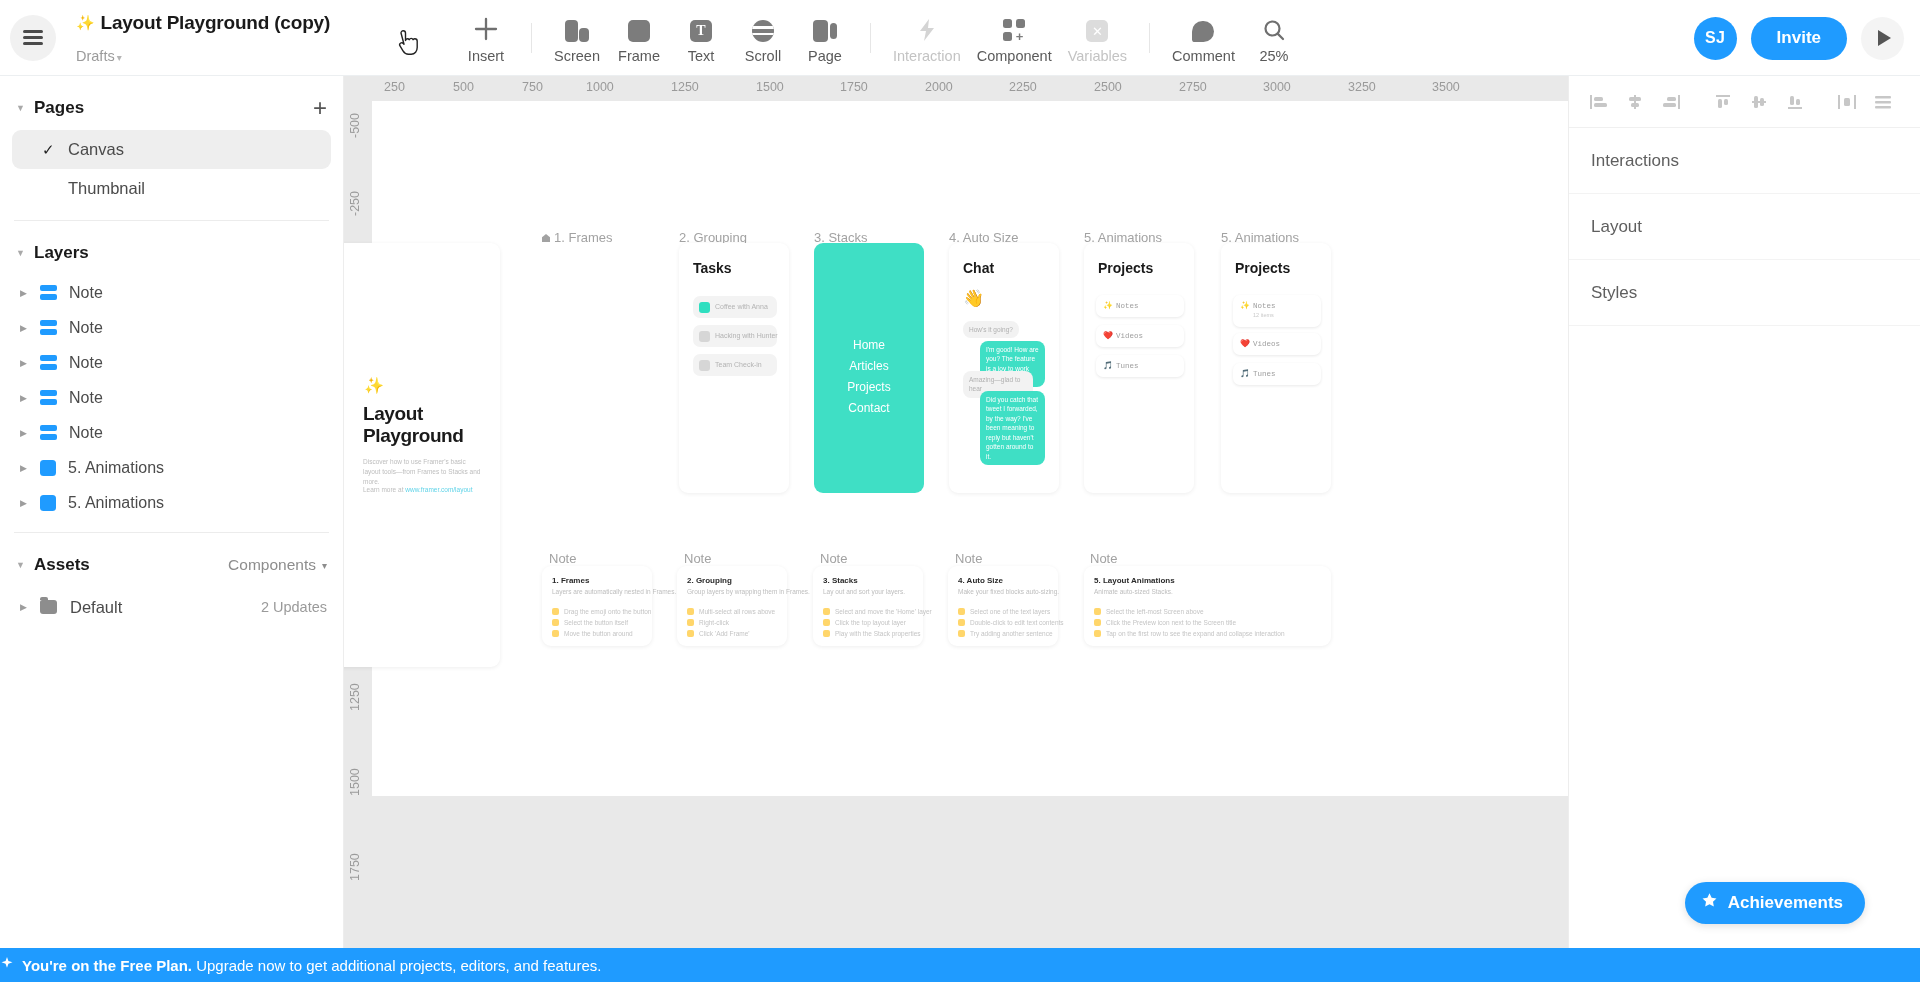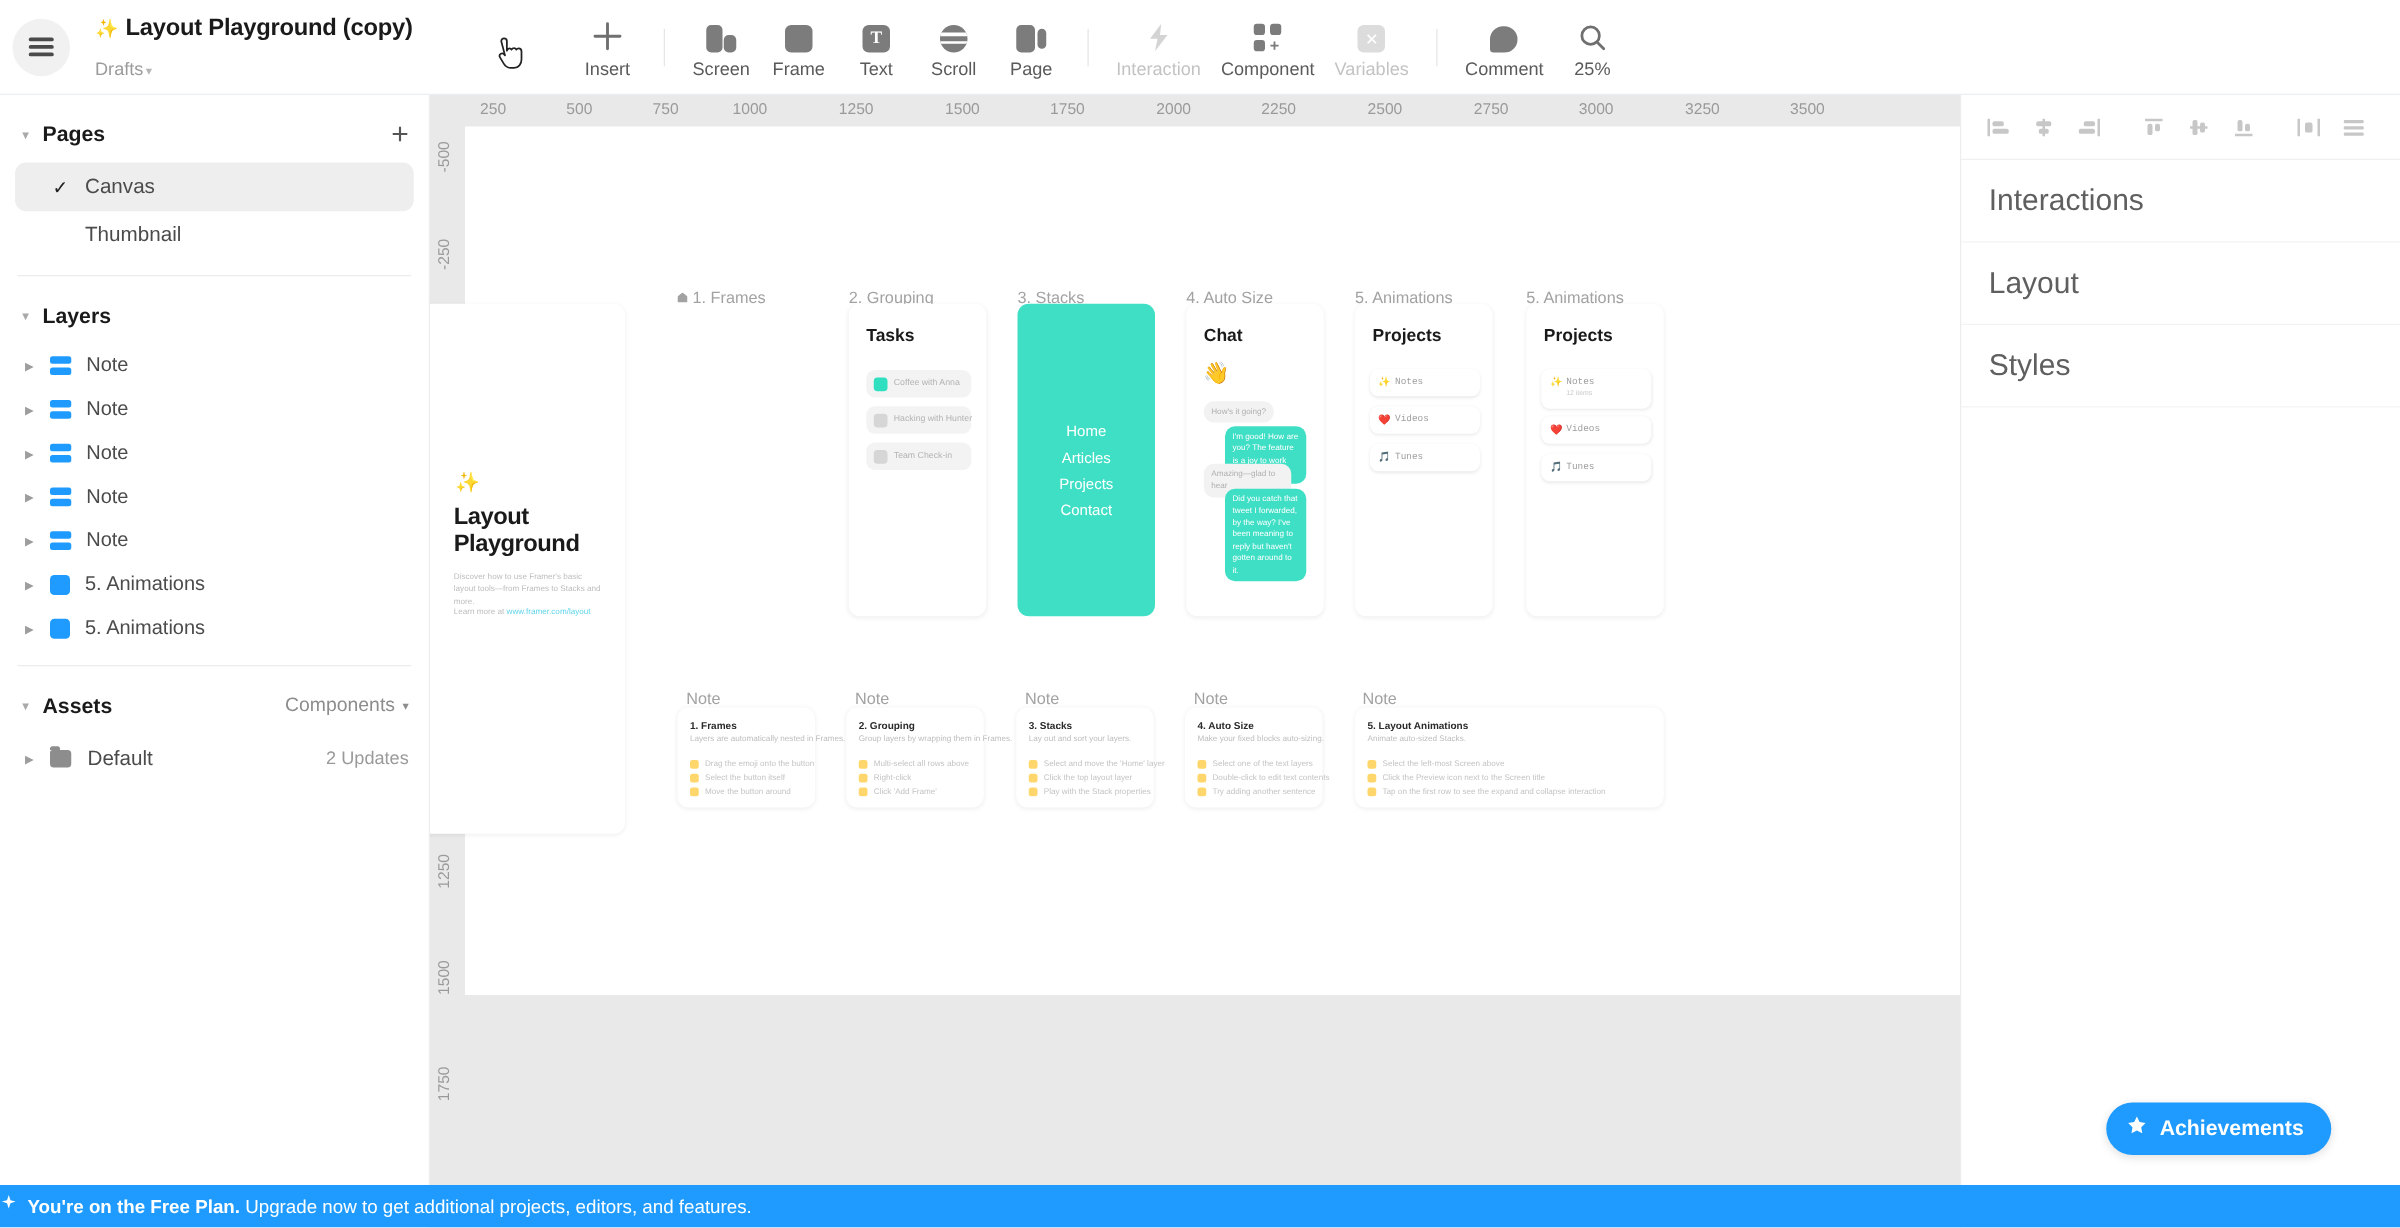--- a/index.html
+++ b/index.html
@@ -135,21 +135,21 @@
   .note-item { position:absolute; font-size:6.5px; color:#c4c4c4; white-space:nowrap;}
   .note-dot { position:absolute; width:7px; height:7px; border-radius:2px; background:#ffd66b;}
 
   
   .rightpanel { position:absolute; right:0; top:76px; width:352px; height:906px; background:#fff;
      border-left:1px solid #ededed;}
   .align-bar { height:52px; display:flex; align-items:center; padding:0 14px; gap:4px; border-bottom:1px solid #f0f0f0;}
   .al { width:32px; height:28px; display:flex; align-items:center; justify-content:center; cursor:pointer; opacity:.32;}
   .al svg { display:block;}
   .al-sep { width:12px;}
-  .rp-sec { height:66px; display:flex; align-items:center; padding:0 22px; font-size:24px; color:#5f5f5f;
+  .rp-sec { height:66px; display:flex; align-items:center; padding:0 22px; font-size:17px; color:#5f5f5f;
      border-bottom:1px solid #f3f3f3; cursor:pointer;}
 
   
   .achv { position:absolute; right:55px; bottom:58px; height:42px; padding:0 22px 0 16px;
      background:#1f9bff; border-radius:21px; color:#fff; font-size:17px; font-weight:bold;
      display:flex; align-items:center; gap:10px; cursor:pointer; box-shadow:0 2px 8px rgba(0,0,0,.13); z-index:30;}
   .banner { position:absolute; left:0; bottom:0; width:1920px; height:34px; background:#1f9bff;
      display:flex; align-items:center; gap:8px; color:#fff; font-size:15px; z-index:50;}
   .banner b { font-weight:bold; }
   .cursor { position:absolute; z-index:60; pointer-events:none;}
@@ -280,20 +280,27 @@
           <svg width="24" height="24" viewBox="0 0 24 24">
               <circle cx="10.5" cy="10.5" r="7" stroke="#6f6f6f" stroke-width="2.2" fill="none"></circle>
               <path d="M15.6 15.6 21 21" stroke="#6f6f6f" stroke-width="2.2" stroke-linecap="round"></path>
             </svg>
         </div>
         <div class="lbl">25%</div>
       </div>
 
     </div>
 
+    <div class="right-actions">
+      <div class="avatar">SJ</div>
+      <div class="invite-btn">Invite</div>
+      <div class="play-btn">
+        <span class="play-tri"></span>
+      </div>
+    </div>
   </div>
 
   <div class="leftpanel">
 
     <div class="sec-head">
       <span class="disc">▼</span>
       <span class="sec-title">Pages</span>
       <span class="plus-btn">+</span>
     </div>
 

